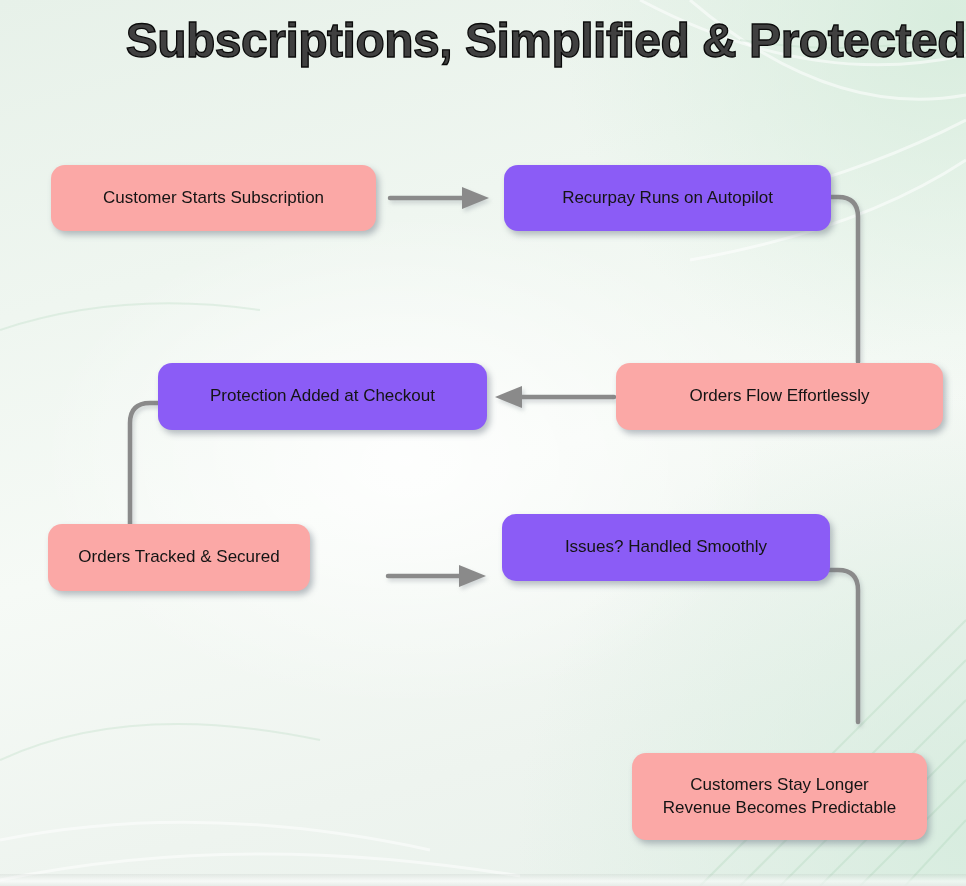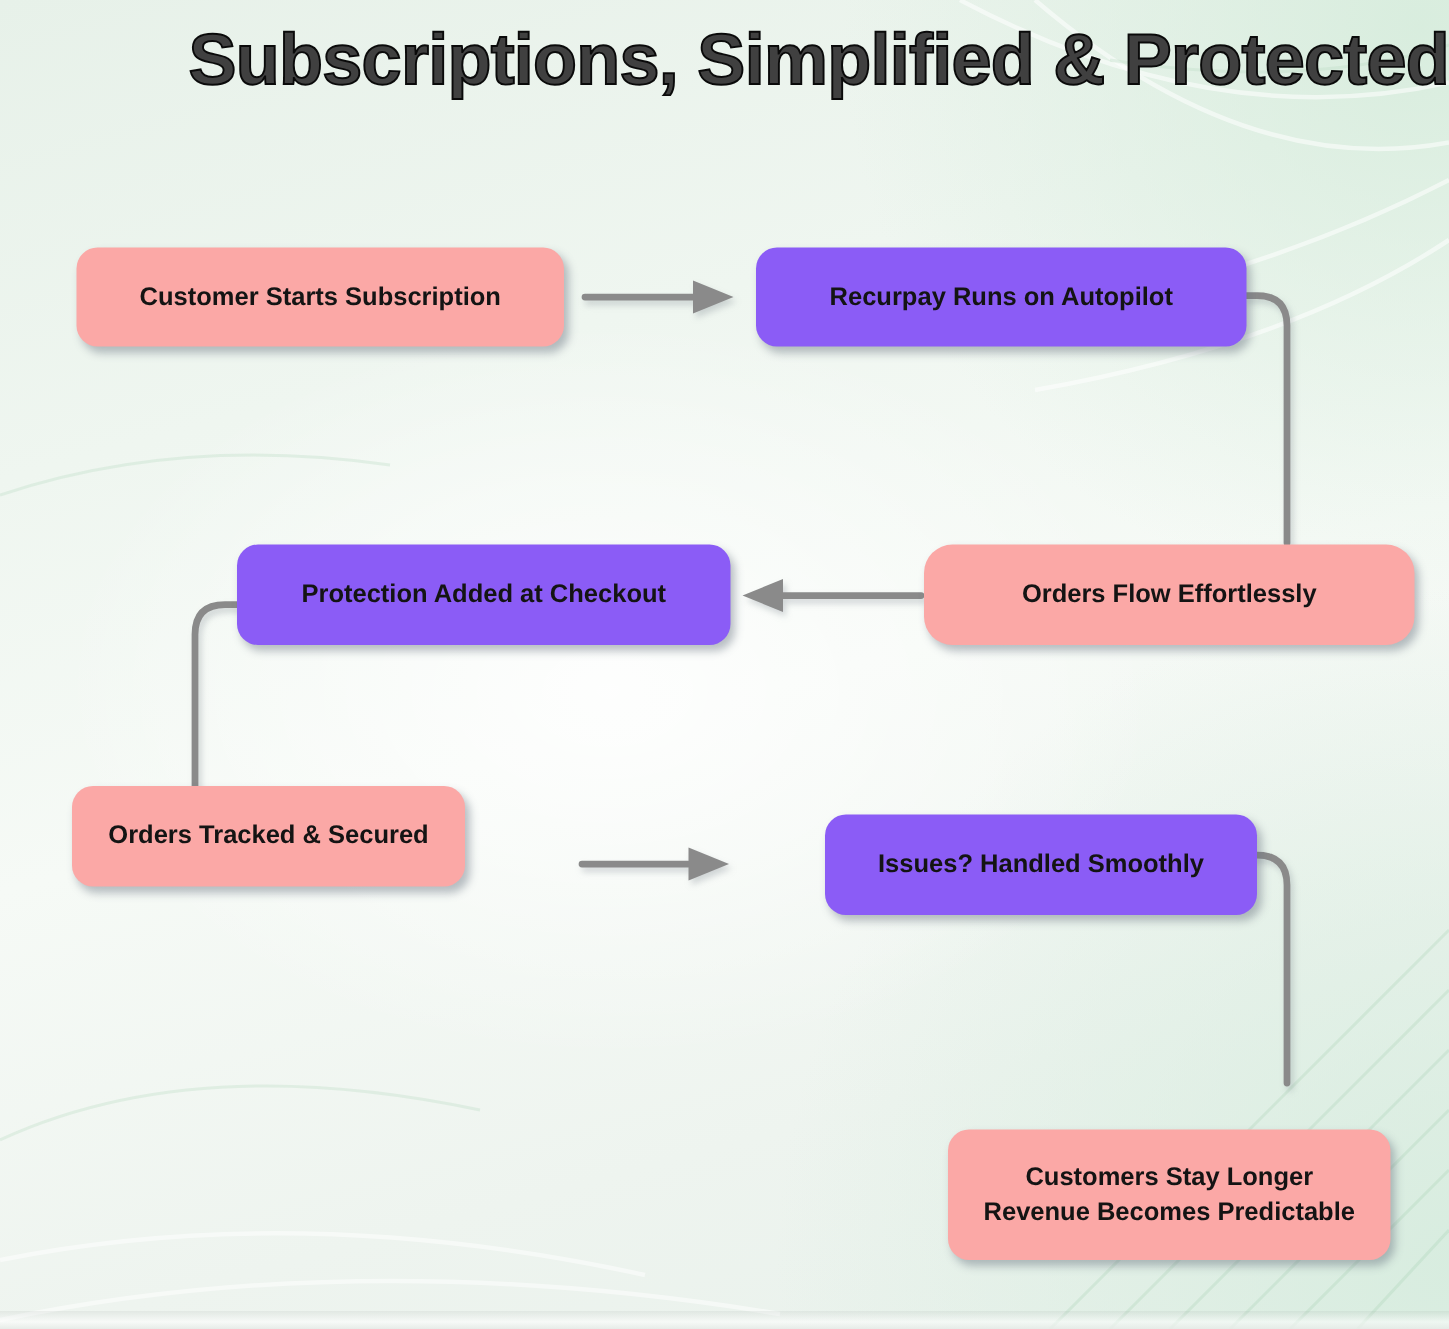--- a/index.html
+++ b/index.html
@@ -56,37 +56,37 @@
   }
   
   .node {
     position: absolute;
     border-radius: 14px;
     display: flex;
     align-items: center;
     justify-content: center;
     text-align: center;
     font-size: 17px;
-    font-weight: bold;
+    font-weight: normal;
     color: #141414;
     line-height: 1.3;
     padding: 0 12px;
     box-sizing: border-box;
     box-shadow: 3px 4px 6px rgba(103,114,126,0.45);
     white-space: pre-line;
   }
   .node-pink { background: #FBA8A6; }
   .node-blue { background: #8b5cf6; }
 
   .n1 { left: 51px;  top: 165px; width: 325px; height: 66px; }
   .n2 { left: 504px; top: 165px; width: 327px; height: 66px; }
   .n3 { left: 158px; top: 363px; width: 329px; height: 67px; }
-  .n4 { left: 616px; top: 363px; width: 327px; height: 67px; border-radius: 19px; }
+  .n4 { left: 616px; top: 363px; width: 327px; height: 67px; }
   .n5 { left: 48px;  top: 524px; width: 262px; height: 67px; }
-  .n6 { left: 502px; top: 543px; width: 288px; height: 67px; margin-left: 48px; }
+  .n6 { left: 502px; top: 514px; width: 328px; height: 67px; }
   .n7 { left: 632px; top: 723px; width: 295px; height: 87px; margin-top: 30px; }
 </style>
 </head>
 <body>
 
 <div class="bg"></div>
 
 <svg class="layer" viewBox="0 0 966 886" aria-hidden="true">
 
   <g fill="none" stroke="rgba(255,255,255,0.55)" stroke-width="3">

